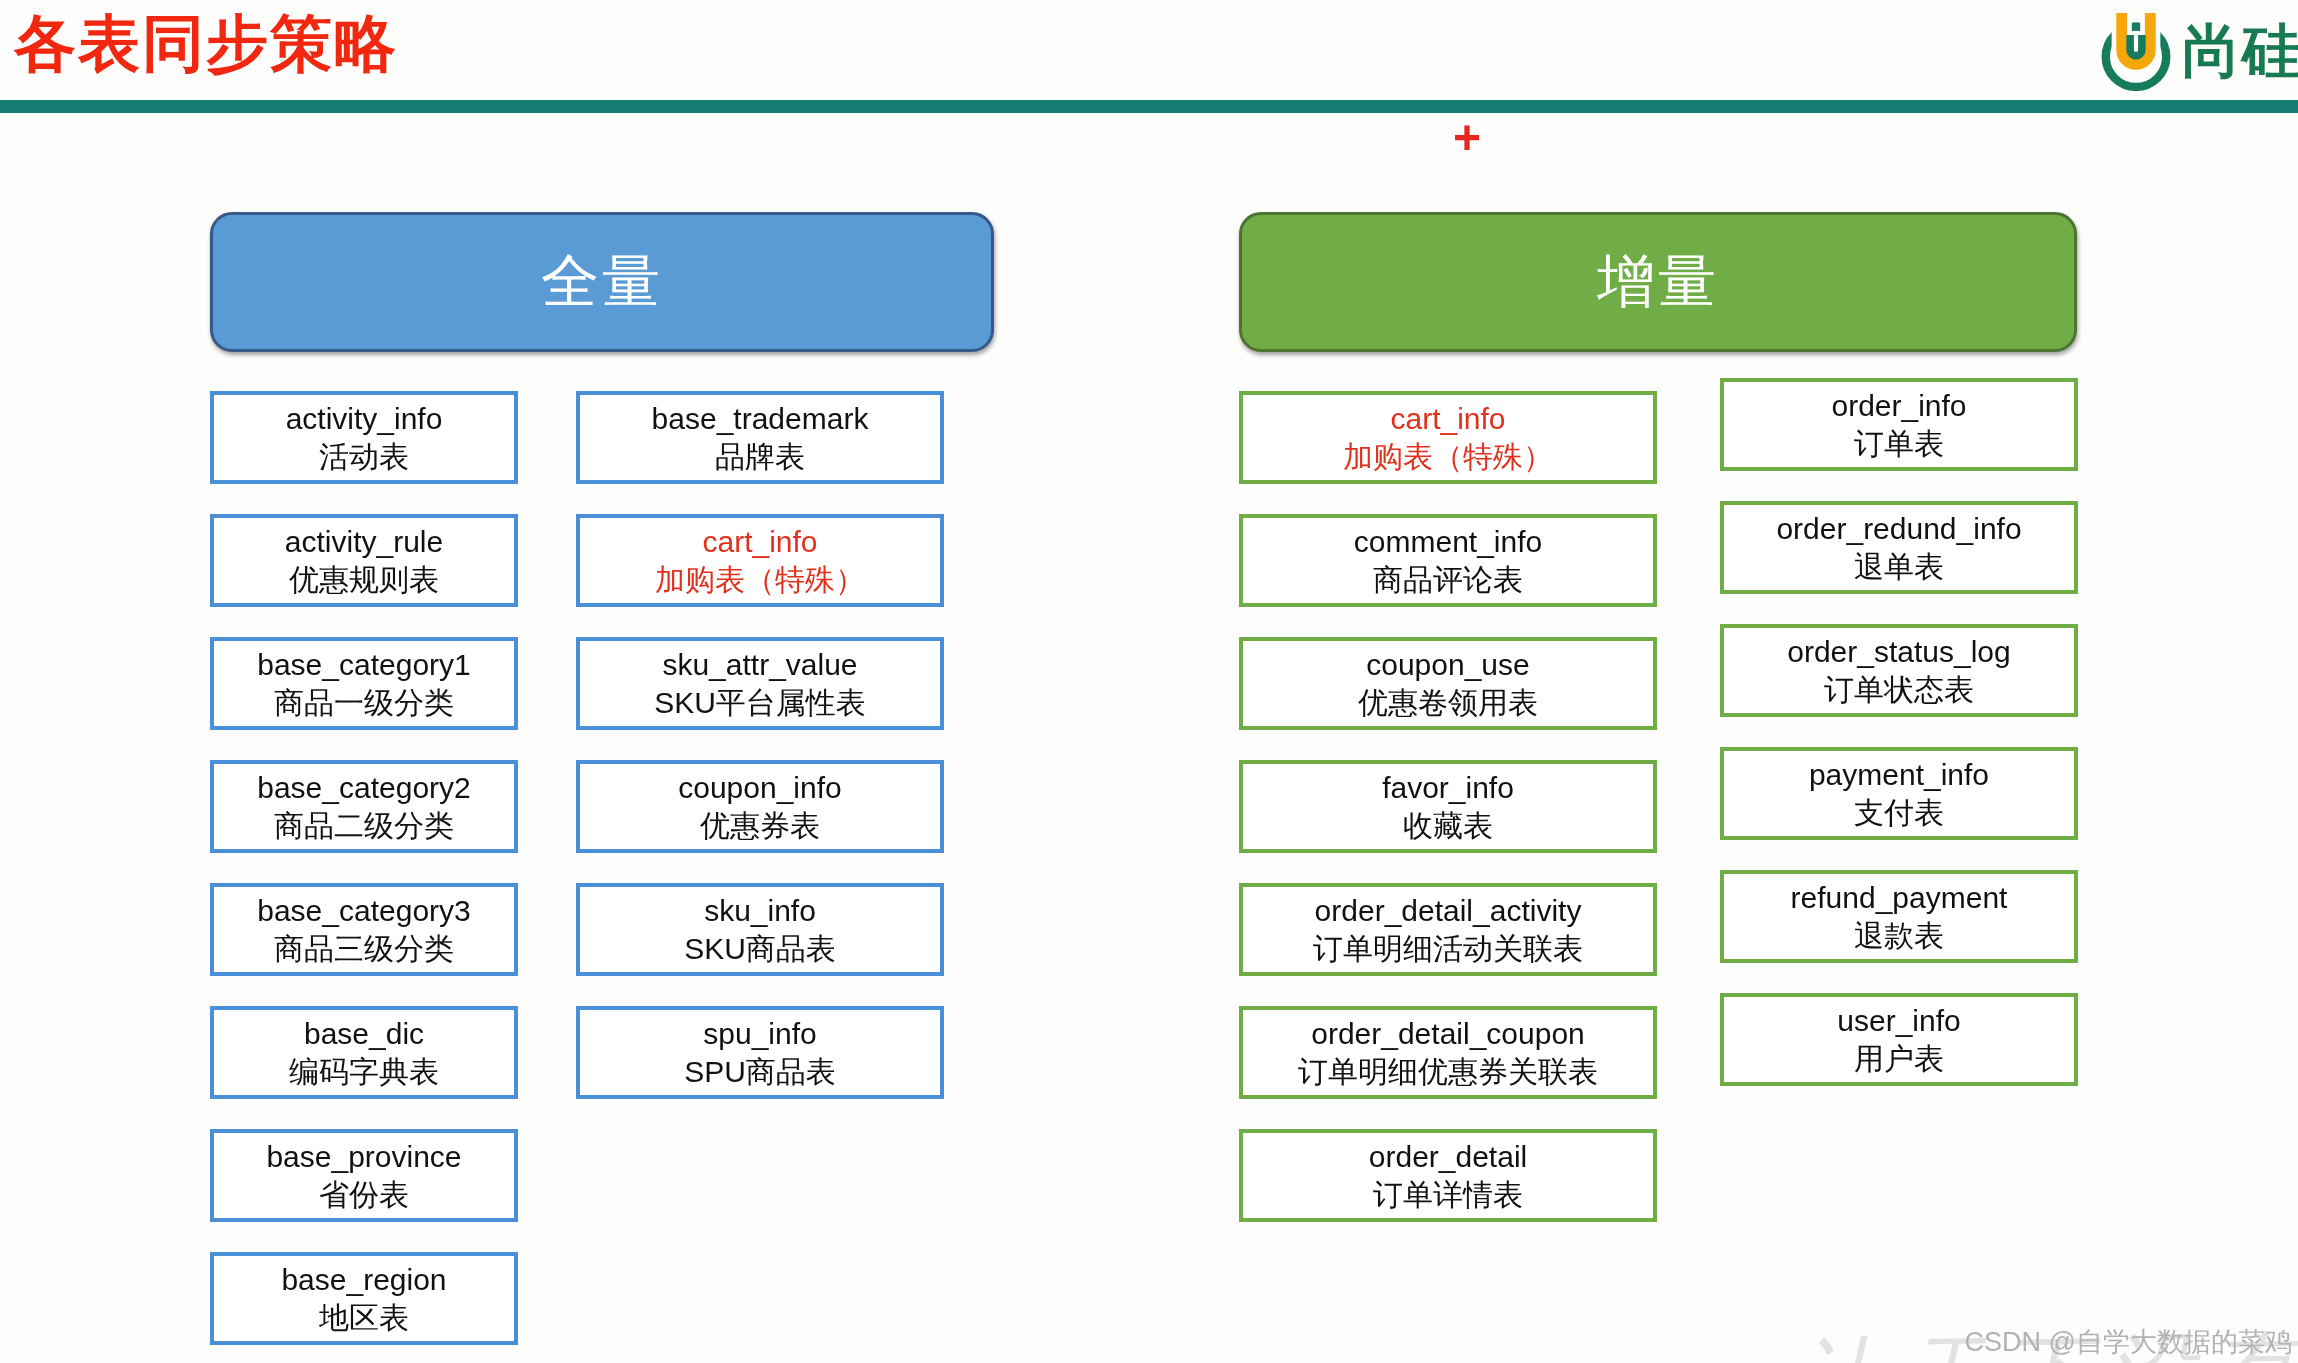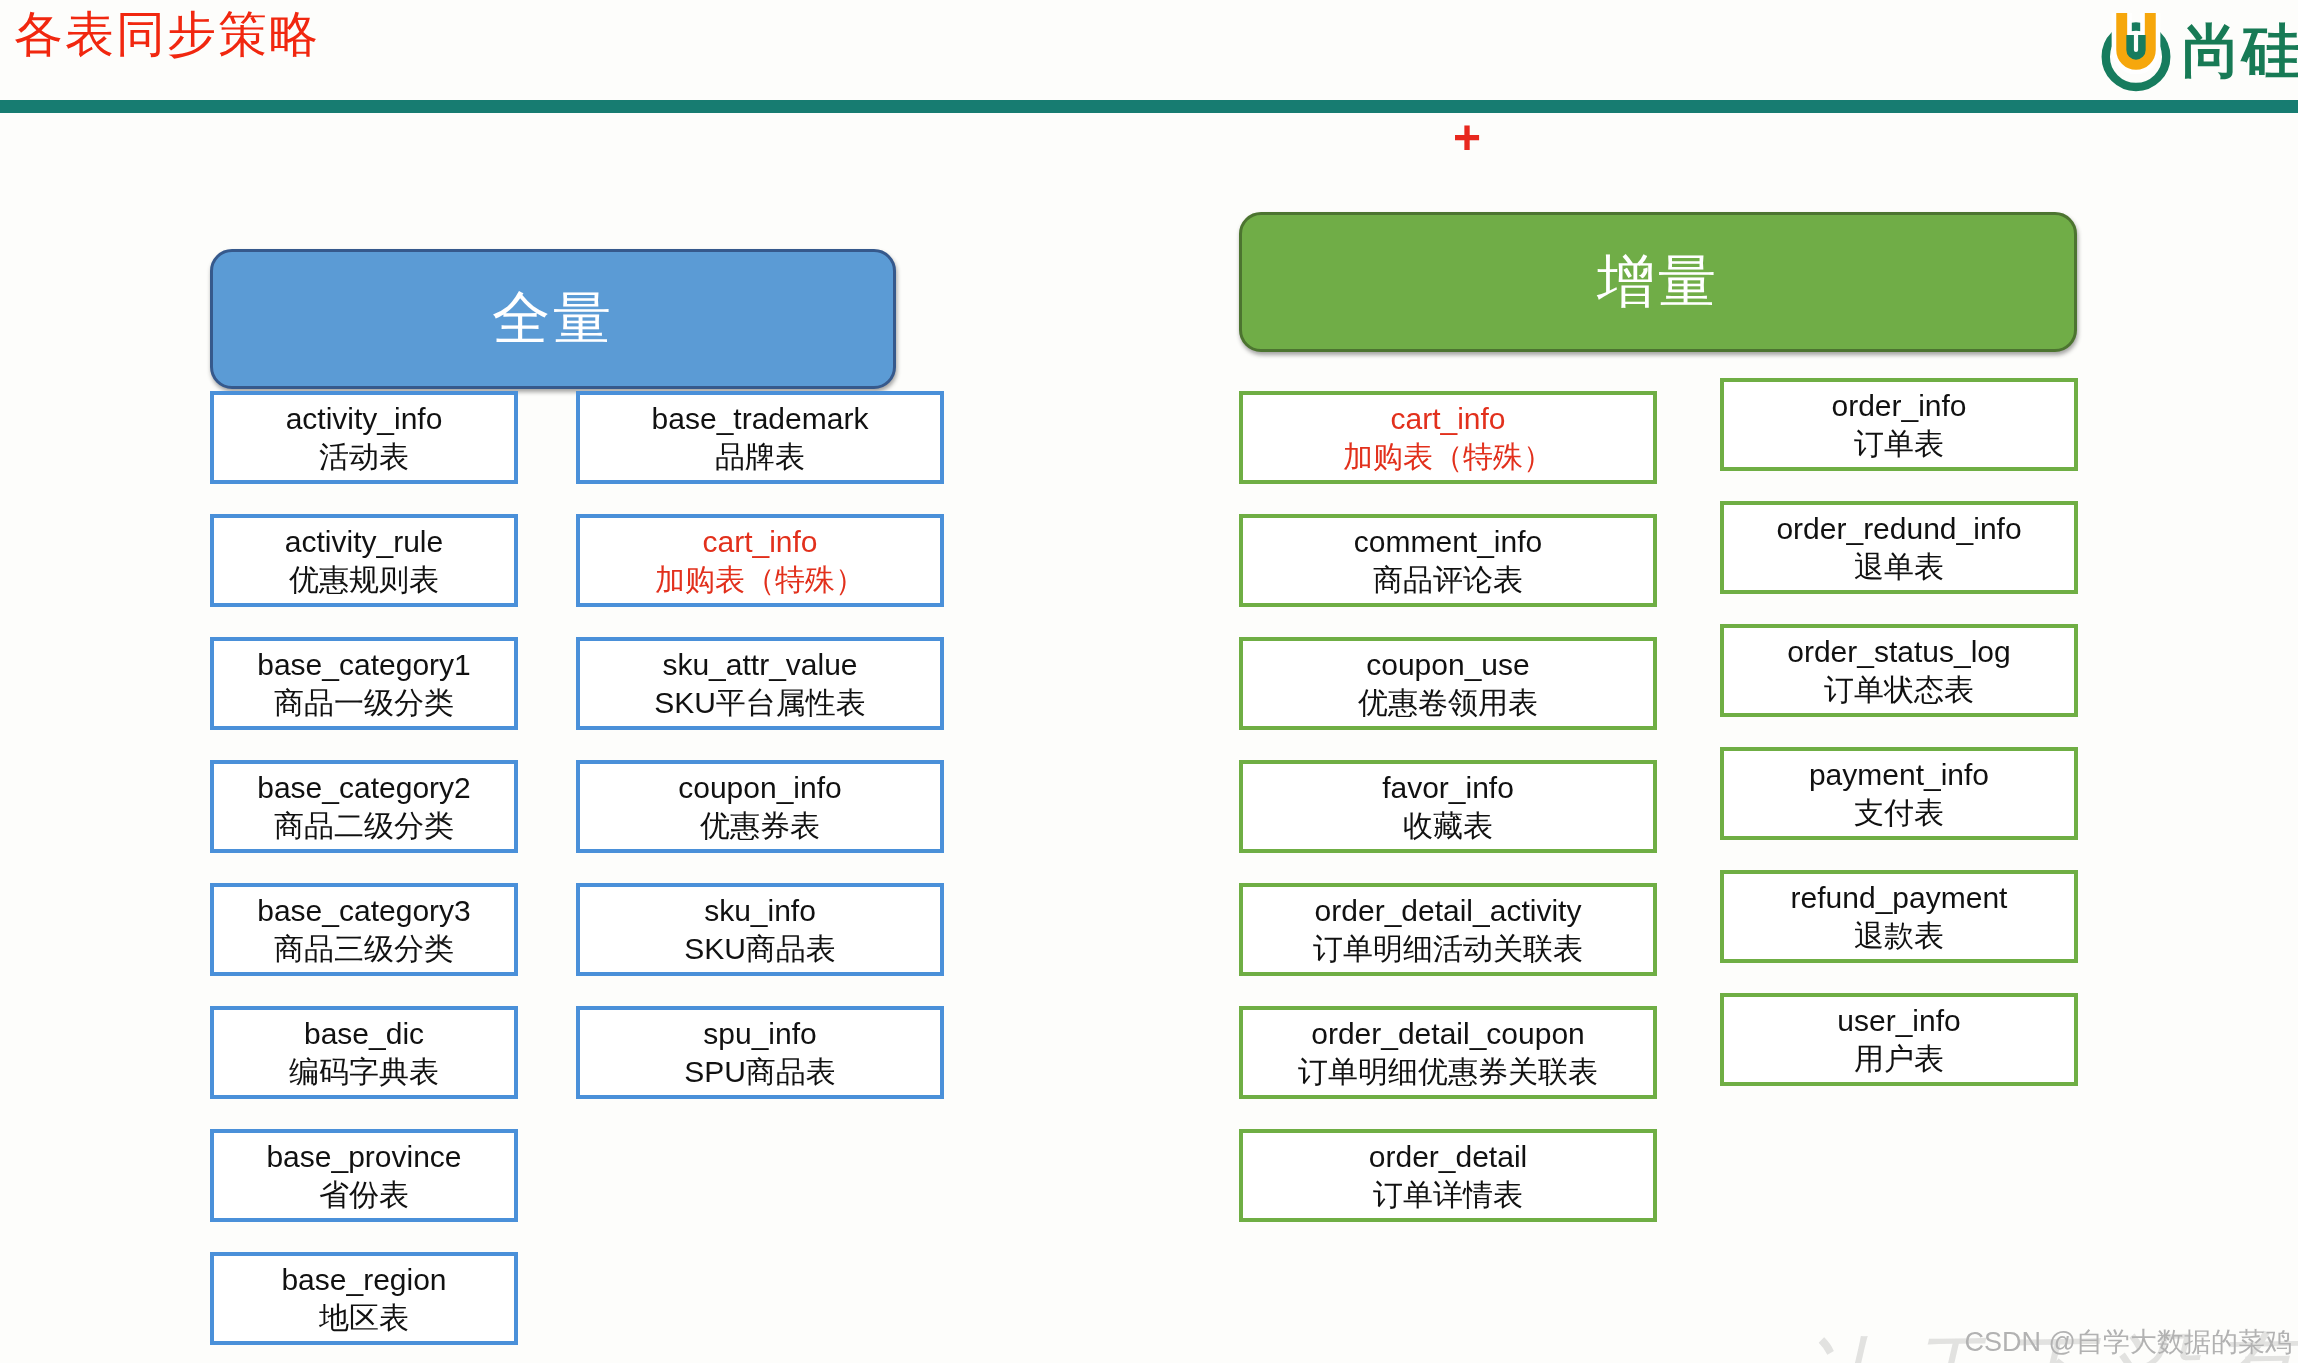--- a/index.html
+++ b/index.html
@@ -8,21 +8,21 @@
     font-family: "Liberation Sans", "DejaVu Sans", sans-serif;
     background: #fdfdfb;
     position: relative;
     overflow: hidden;
   }
   .stage { position: absolute; inset: 0; }
 
   
   .page-title {
     position: absolute; left: 14px; top: 2px;
-    font-size: 49px; font-weight: 400; letter-spacing: 2px;
+    font-size: 62px; font-weight: 700; letter-spacing: 2px;
     color: #f1270f;
   }
   .logo {
     position: absolute; left: 2094px; top: 6px;
     display: flex; align-items: center; gap: 4px;
     white-space: nowrap;
   }
   .logo-text {
     font-size: 58px; font-weight: 700; color: #177a55; letter-spacing: 2px;
   }
@@ -36,22 +36,22 @@
   }
 
   
   .section-header {
     position: absolute; height: 140px; border-radius: 22px;
     display: flex; align-items: center; justify-content: center;
     color: #ffffff; font-size: 58px; letter-spacing: 3px;
     box-shadow: 1px 3px 4px rgba(50,50,50,0.45);
   }
   .section-header.blue {
-    left: 210px; top: 212px; width: 686px;
-    background: #5b9bd5; border: 3px solid #36598c; margin-top: 37px;
+    left: 210px; top: 212px; width: 784px;
+    background: #5b9bd5; border: 3px solid #36598c;
   }
   .section-header.green {
     left: 1239px; top: 212px; width: 838px;
     background: #70ad47; border: 3px solid #4c7430;
   }
 
   
   .col { position: absolute; display: flex; flex-direction: column; gap: 30px; }
   #full-col-1 { left: 210px;  top: 391px; width: 308px; }
   #full-col-2 { left: 576px;  top: 391px; width: 368px; }

